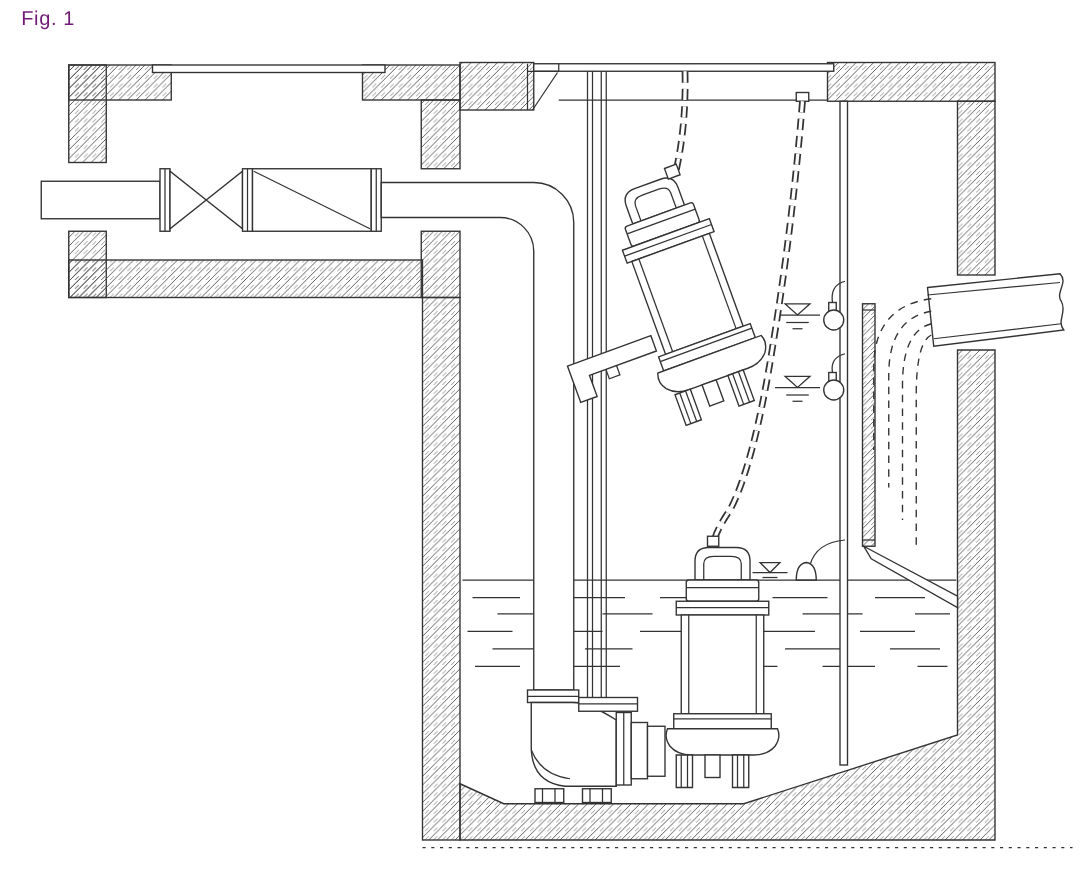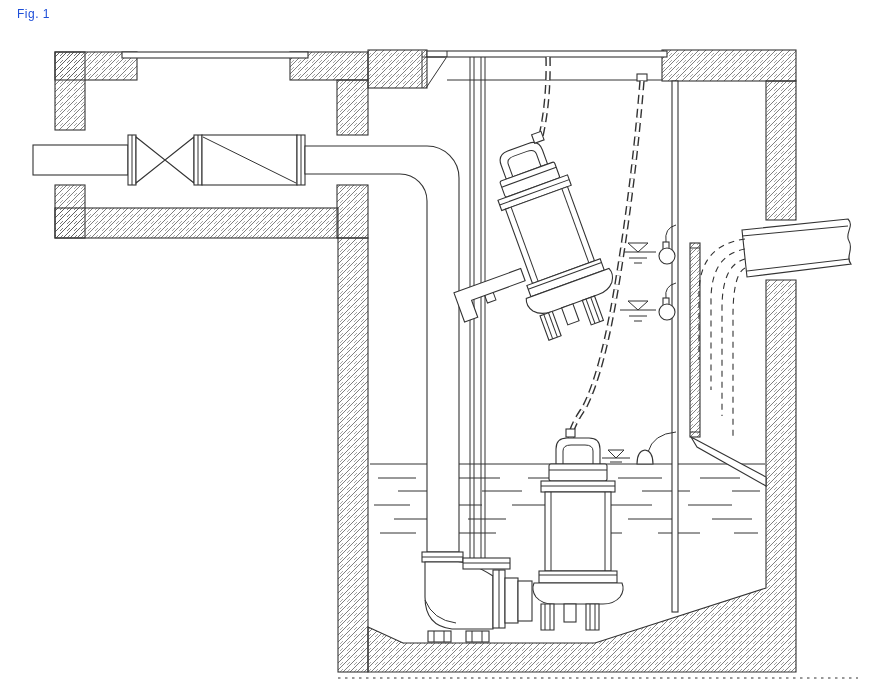--- a/index.html
+++ b/index.html
@@ -10,21 +10,21 @@
   html,body{margin:0;padding:0;background:var(--background);}
   .stage{
     position:relative;
     width:869px;height:699px;
     background:var(--background);
     font-family:"Liberation Sans", sans-serif;
     overflow:hidden;
   }
   .fig-label{
     position:absolute;left:17px;top:7px;
-    font-size:12px;color:#1d4ed8;letter-spacing:0.5px;
+    font-size:16px;color:#701a75;letter-spacing:0.5px;
   }
   svg{position:absolute;left:0;top:0;}
   .ht{fill:url(#hatch);stroke:var(--line);stroke-width:1.1;}
   .wh{fill:var(--background);stroke:var(--line);stroke-width:1.1;}
   .ln{fill:none;stroke:var(--line);stroke-width:1;}
   .wd{fill:none;stroke:var(--line);stroke-width:1;}
   .dash{stroke-dasharray:6 5;stroke-width:1.1;}
   .dots{stroke-dasharray:2.5 4.5;stroke-width:1;}
   .chainA{fill:none;stroke:var(--line);stroke-width:5.4;stroke-dasharray:9 5;}
   .chainB{fill:none;stroke:var(--background);stroke-width:2.6;stroke-dasharray:9 5;}

